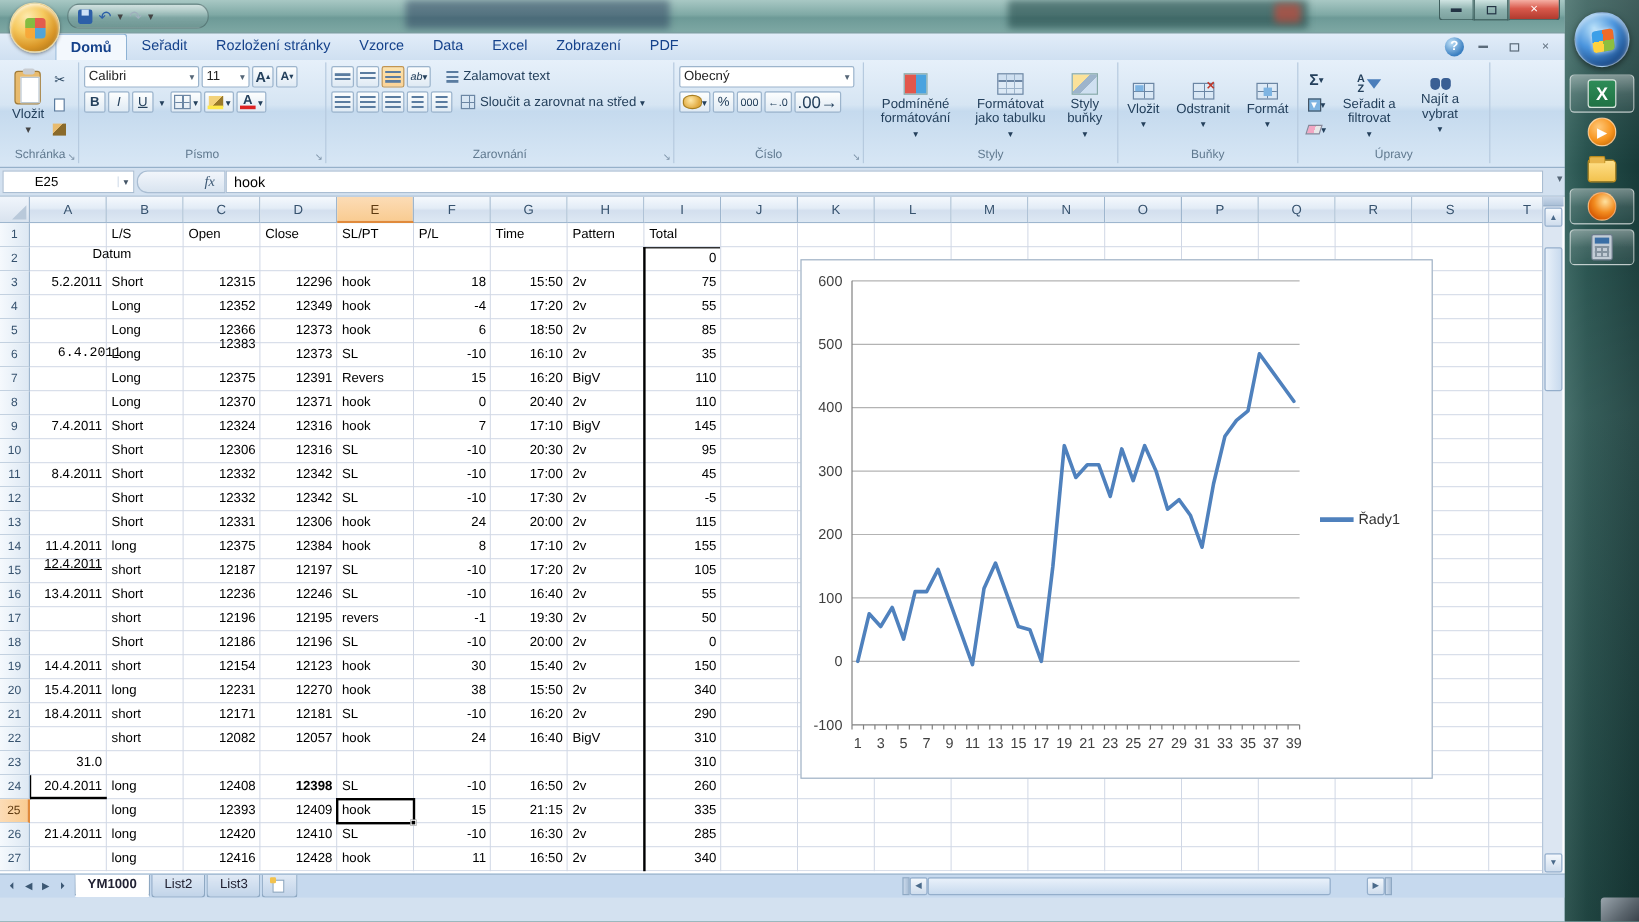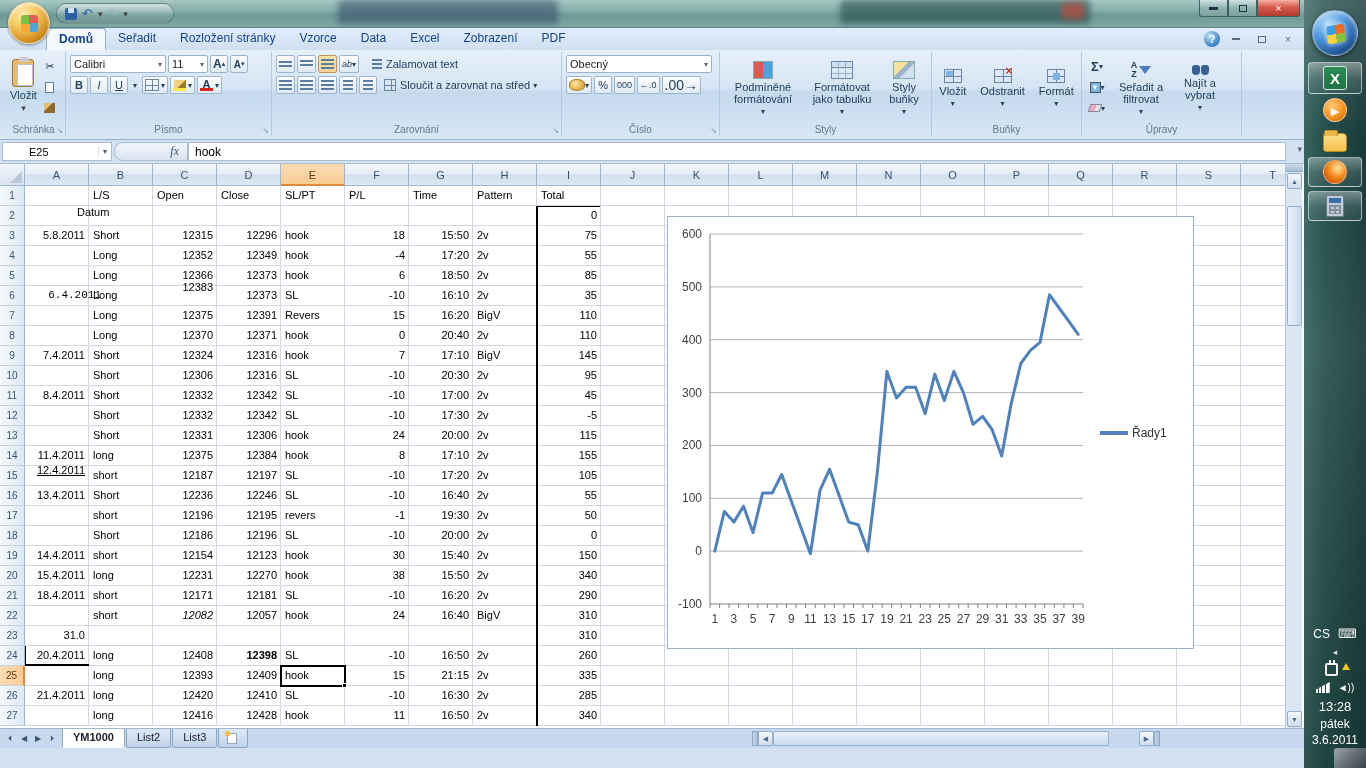--- a/index.html
+++ b/index.html
@@ -556,21 +556,21 @@
         <div class="cell l" style="left: 0px; top: 17px; margin-left: 48px;">Datum</div>
         <div class="cell l" style="left: 64px; top: 0px;">L/S</div>
         <div class="cell l" style="left: 128px; top: 0px;">Open</div>
         <div class="cell l" style="left: 192px; top: 0px;">Close</div>
         <div class="cell l" style="left: 256px; top: 0px;">SL/PT</div>
         <div class="cell l" style="left: 320px; top: 0px;">P/L</div>
         <div class="cell l" style="left: 384px; top: 0px;">Time</div>
         <div class="cell l" style="left: 448px; top: 0px;">Pattern</div>
         <div class="cell l" style="left: 512px; top: 0px;">Total</div>
         <div class="cell r" style="left: 512px; top: 20px;">0</div>
-        <div class="cell r" style="left: 0px; top: 40px;">5.8.2011</div>
+        <div class="cell r" style="left: 0px; top: 40px;">5.2.2011</div>
         <div class="cell l" style="left: 64px; top: 40px;">Short</div>
         <div class="cell r" style="left: 128px; top: 40px;">12315</div>
         <div class="cell r" style="left: 192px; top: 40px;">12296</div>
         <div class="cell l" style="left: 256px; top: 40px;">hook</div>
         <div class="cell r" style="left: 320px; top: 40px;">18</div>
         <div class="cell r" style="left: 384px; top: 40px;">15:50</div>
         <div class="cell l" style="left: 448px; top: 40px;">2v</div>
         <div class="cell r" style="left: 512px; top: 40px;">75</div>
         <div class="cell l" style="left: 64px; top: 60px;">Long</div>
         <div class="cell r" style="left: 128px; top: 60px;">12352</div>
@@ -719,21 +719,21 @@
         <div class="cell r" style="left: 0px; top: 400px;">18.4.2011</div>
         <div class="cell l" style="left: 64px; top: 400px;">short</div>
         <div class="cell r" style="left: 128px; top: 400px;">12171</div>
         <div class="cell r" style="left: 192px; top: 400px;">12181</div>
         <div class="cell l" style="left: 256px; top: 400px;">SL</div>
         <div class="cell r" style="left: 320px; top: 400px;">-10</div>
         <div class="cell r" style="left: 384px; top: 400px;">16:20</div>
         <div class="cell l" style="left: 448px; top: 400px;">2v</div>
         <div class="cell r" style="left: 512px; top: 400px;">290</div>
         <div class="cell l" style="left: 64px; top: 420px;">short</div>
-        <div class="cell r" style="left: 128px; top: 420px; font-style: italic;">12082</div>
+        <div class="cell r" style="left: 128px; top: 420px;">12082</div>
         <div class="cell r" style="left: 192px; top: 420px;">12057</div>
         <div class="cell l" style="left: 256px; top: 420px;">hook</div>
         <div class="cell r" style="left: 320px; top: 420px;">24</div>
         <div class="cell r" style="left: 384px; top: 420px;">16:40</div>
         <div class="cell l" style="left: 448px; top: 420px;">BigV</div>
         <div class="cell r" style="left: 512px; top: 420px;">310</div>
         <div class="cell r" style="left: 0px; top: 440px;">31.0</div>
         <div class="cell r" style="left: 512px; top: 440px;">310</div>
         <div class="cell r" style="left: 0px; top: 460px;">20.4.2011</div>
         <div class="cell l" style="left: 64px; top: 460px;">long</div>
@@ -909,36 +909,14 @@
   <div class="tb-plain" style="top:130px">
     <span class="folder-ic"></span>
   </div>
   <div class="tb-btn" style="top:157px;height:30px">
     <span class="ff-ic"></span>
   </div>
   <div class="tb-btn" style="top:191px;height:30px">
     <span class="calc-ic"></span>
   </div>
 
-  <div class="tray">
-    <div class="tray-row">
-      <span class="tray-lang">CS</span>
-      <span class="kbd-ic">⌨</span>
-    </div>
-    <div class="tray-row">
-      <span class="hidden-arrow">◂</span>
-    </div>
-    <div class="tray-row">
-      <span class="plug-ic"></span>
-      <span class="flag-ic">
-          <span class="flag-warn"></span>
-        </span>
-    </div>
-    <div class="tray-row">
-      <span class="sig-ic"></span>
-      <span class="spk-ic">◄))</span>
-    </div>
-    <div class="clock-time">13:28</div>
-    <div class="clock-day">pátek</div>
-    <div class="clock-date">3.6.2011</div>
-  </div>
   <div class="show-desktop"></div>
 </div>
 
 </body></html>

